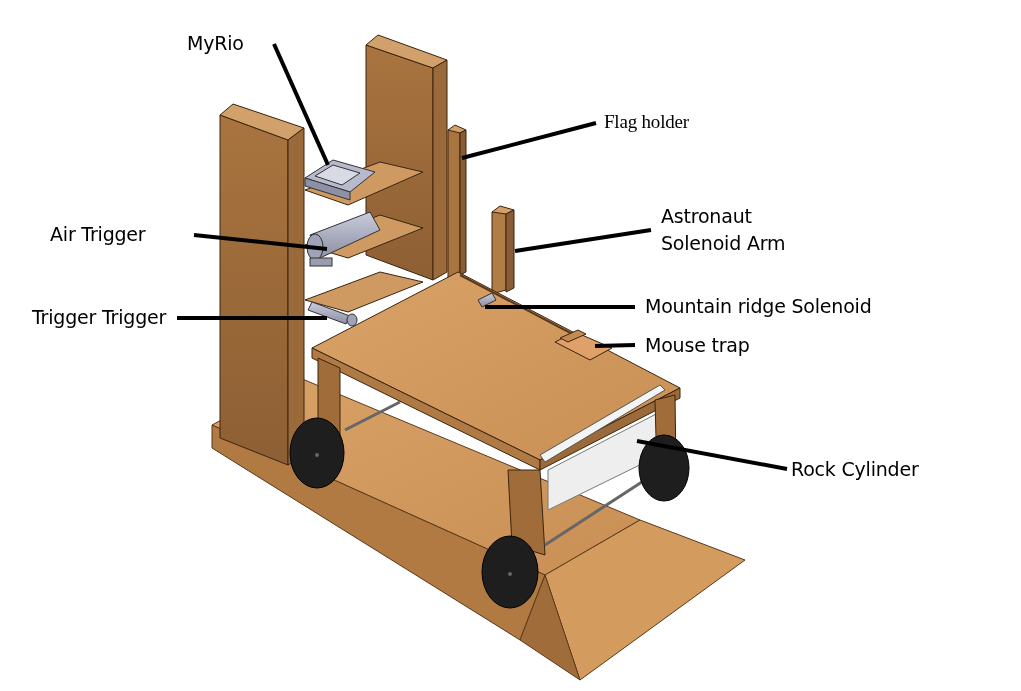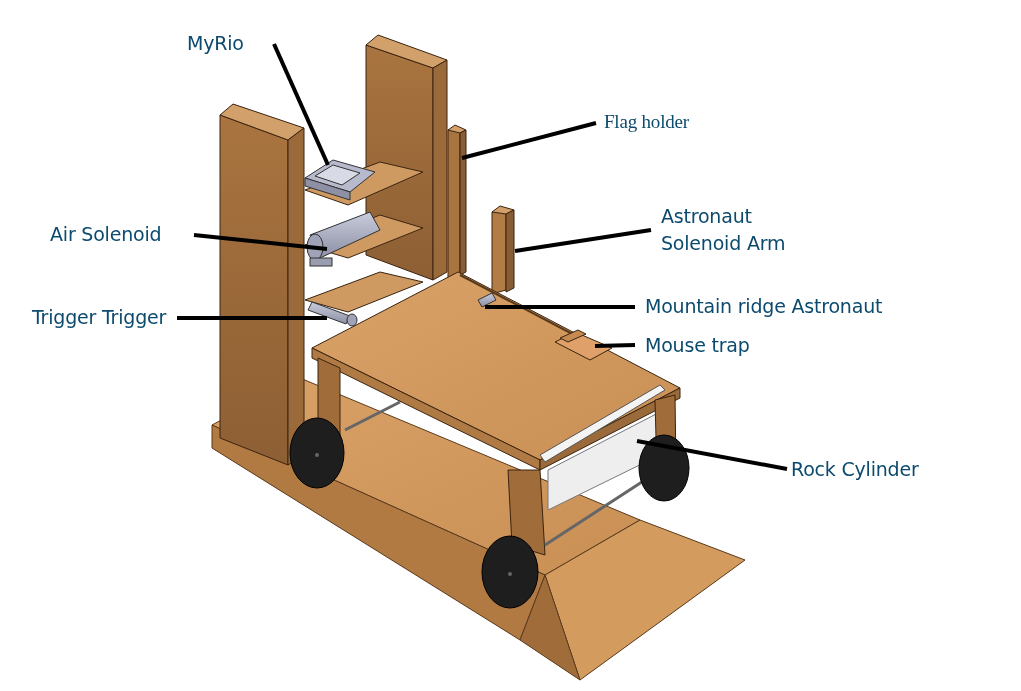--- a/index.html
+++ b/index.html
@@ -1,18 +1,18 @@
 <!DOCTYPE html>
 <html><head>
 <meta charset="utf-8">
 <style>
   html, body { margin: 0; padding: 0; background: #ffffff; }
   body { width: 1021px; height: 691px; position: relative; overflow: hidden; font-family: "DejaVu Sans", sans-serif; }
   #scene { position: absolute; left: 0; top: 0; width: 1021px; height: 691px; }
-  .label { position: absolute; font-size: 19px; color: #0c4a6e; line-height: 27px; white-space: nowrap; font-family: "DejaVu Sans", sans-serif; letter-spacing: -0.2px; }
+  .label { position: absolute; font-size: 19px; color: #000000; line-height: 27px; white-space: nowrap; font-family: "DejaVu Sans", sans-serif; letter-spacing: -0.2px; }
 </style>
 </head>
 <body>
 
 <svg id="scene" viewBox="0 0 1021 691" xmlns="http://www.w3.org/2000/svg">
   <defs>
     <linearGradient id="woodTop" x1="0" y1="0" x2="1" y2="1">
       <stop offset="0" stop-color="#d9a267"></stop>
       <stop offset="1" stop-color="#c98f55"></stop>
     </linearGradient>
@@ -130,19 +130,19 @@
     <line x1="651" y1="230" x2="515" y2="251"></line>
     <line x1="177" y1="318" x2="327" y2="318"></line>
     <line x1="635" y1="307" x2="485" y2="307"></line>
     <line x1="635" y1="345" x2="595" y2="346"></line>
     <line x1="787" y1="469" x2="637" y2="441"></line>
   </g>
 </svg>
 
 <div class="label" style="left:187px; top:30px;">MyRio</div>
 <div class="label" style="left:604px; top:108px;font-family:Liberation Serif, serif;">Flag holder</div>
-<div class="label" style="left:50px; top:221px;">Air Solenoid</div>
+<div class="label" style="left:50px; top:221px;">Air Trigger</div>
 <div class="label" style="left:661px; top:183px;margin-top:20px;">Astronaut</div>
 <div class="label" style="left:661px; top:230px;">Solenoid Arm</div>
 <div class="label" style="left:32px; top:304px;">Trigger Trigger</div>
-<div class="label" style="left:645px; top:293px;">Mountain ridge Astronaut</div>
+<div class="label" style="left:645px; top:293px;">Mountain ridge Solenoid</div>
 <div class="label" style="left:645px; top:332px;">Mouse trap</div>
 <div class="label" style="left:791px; top:456px;">Rock Cylinder</div>
 
 </body></html>

